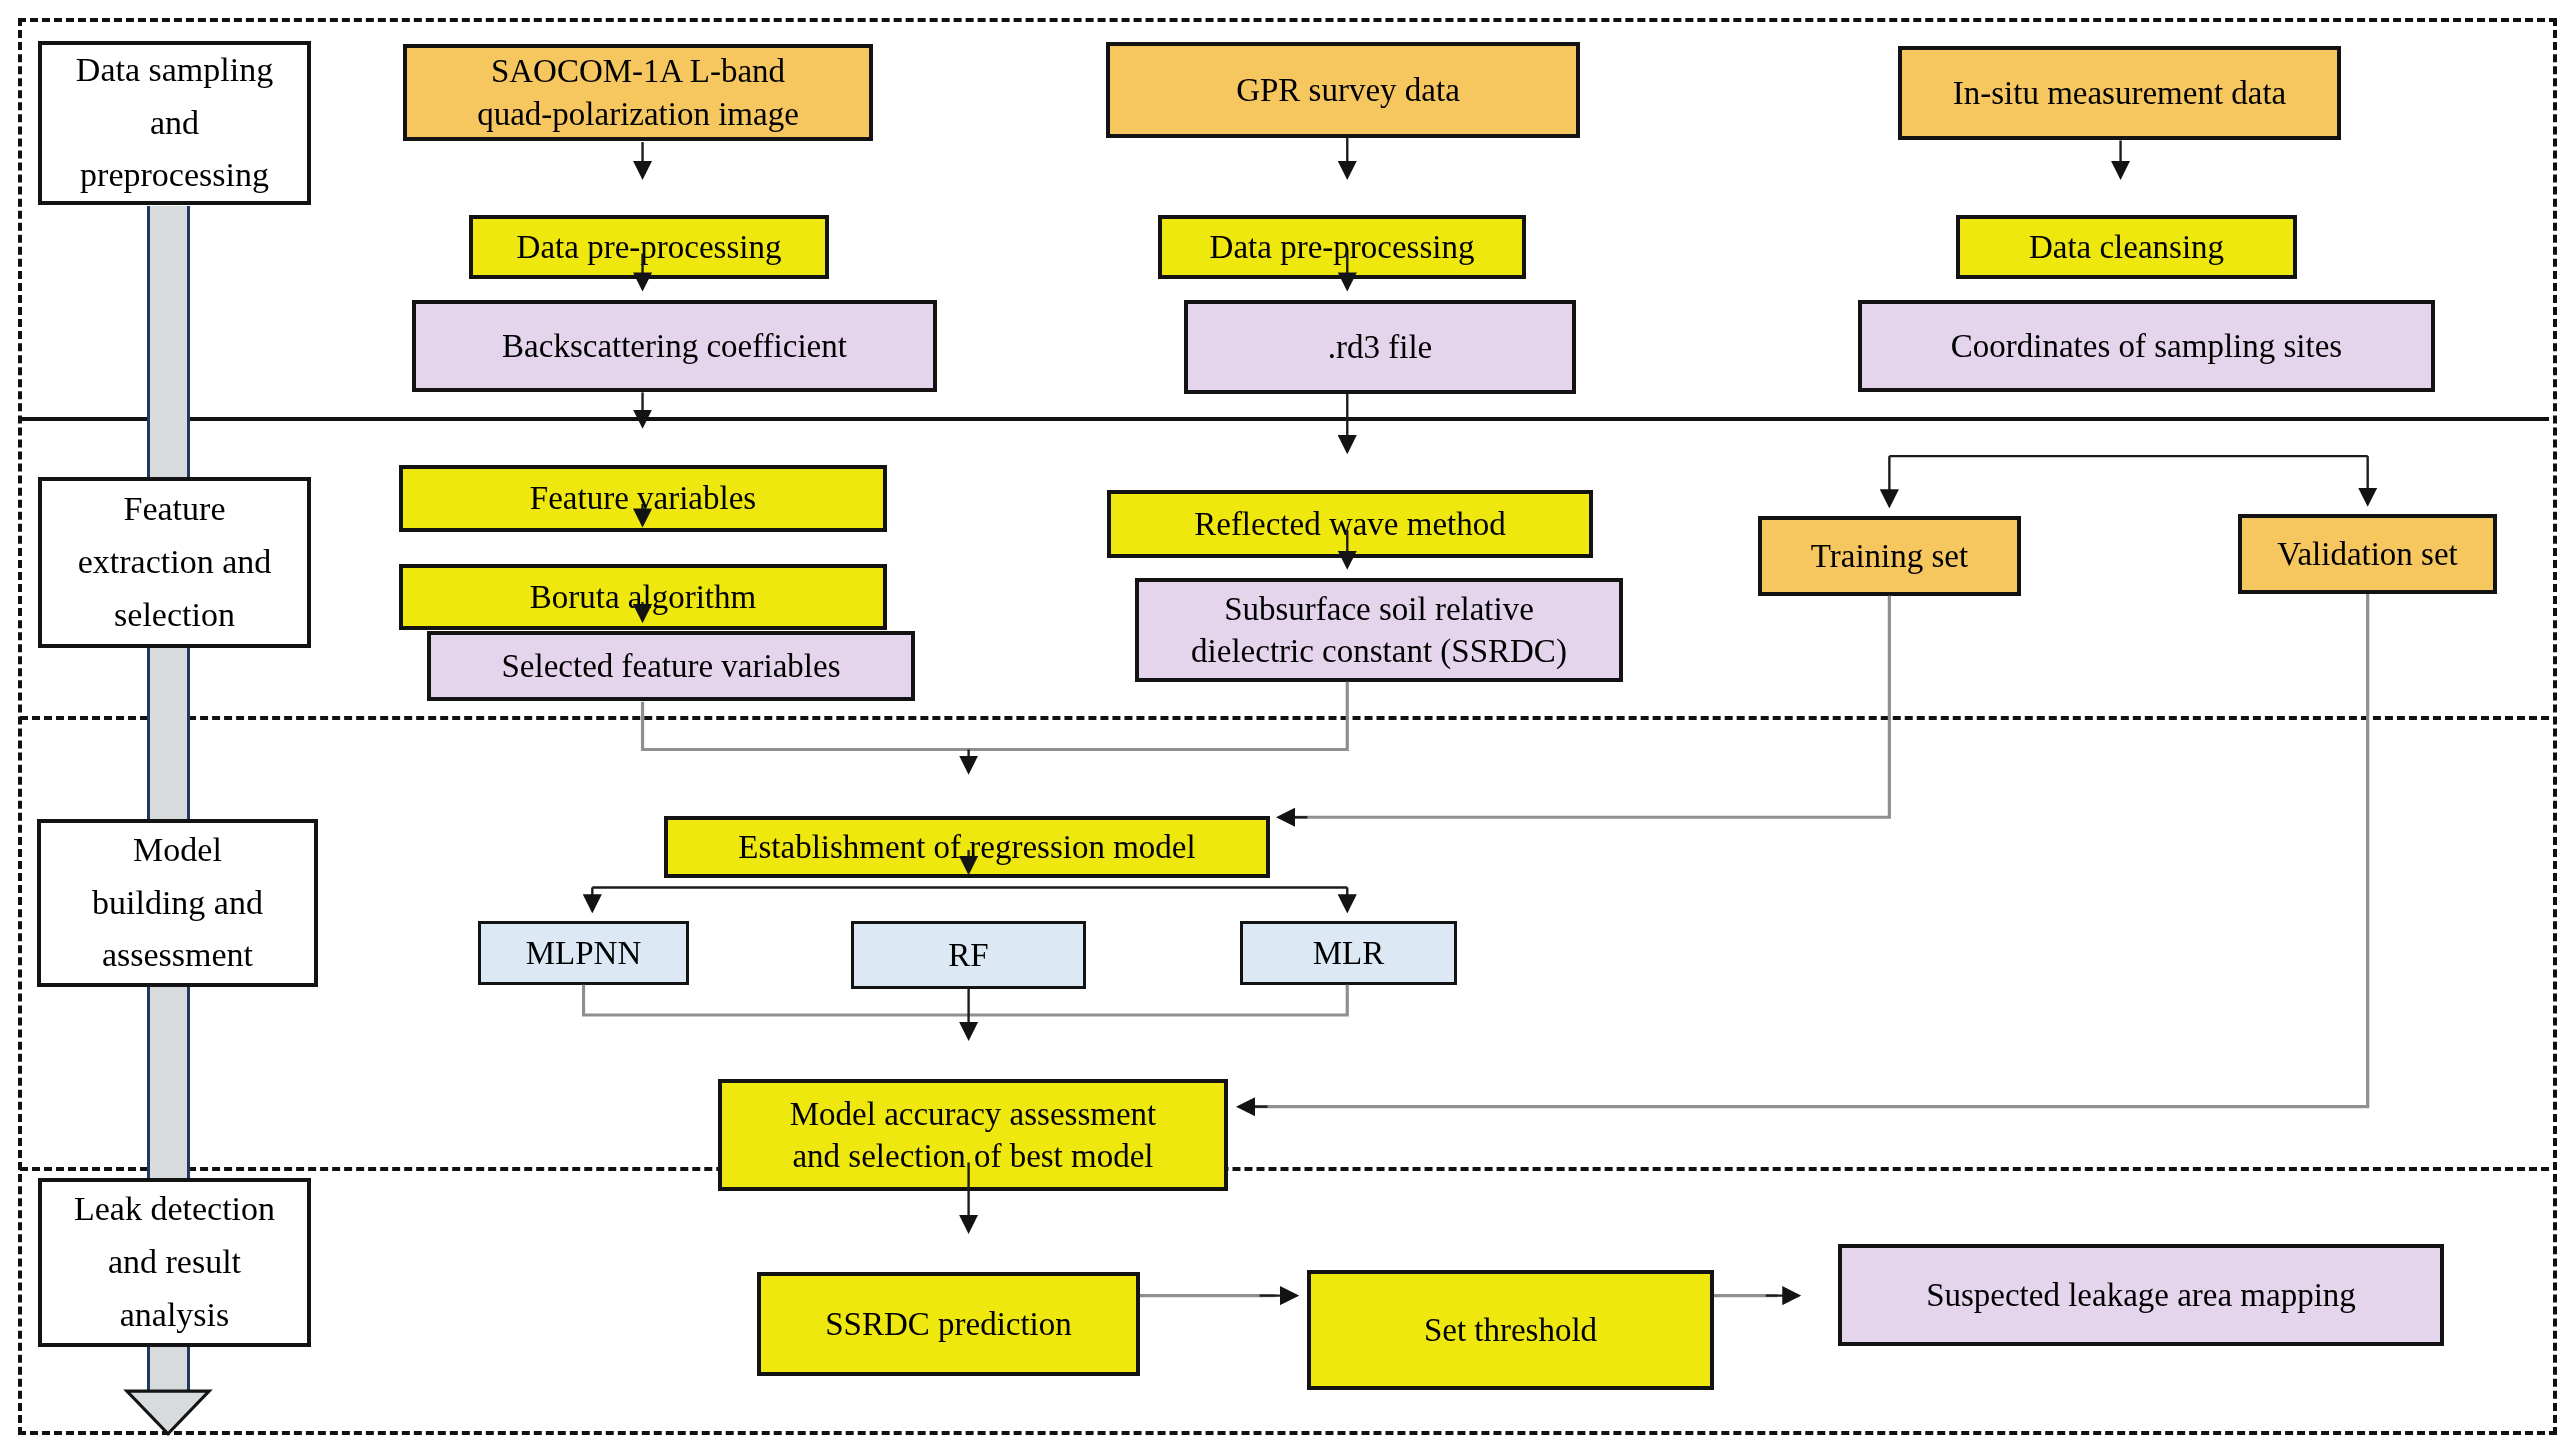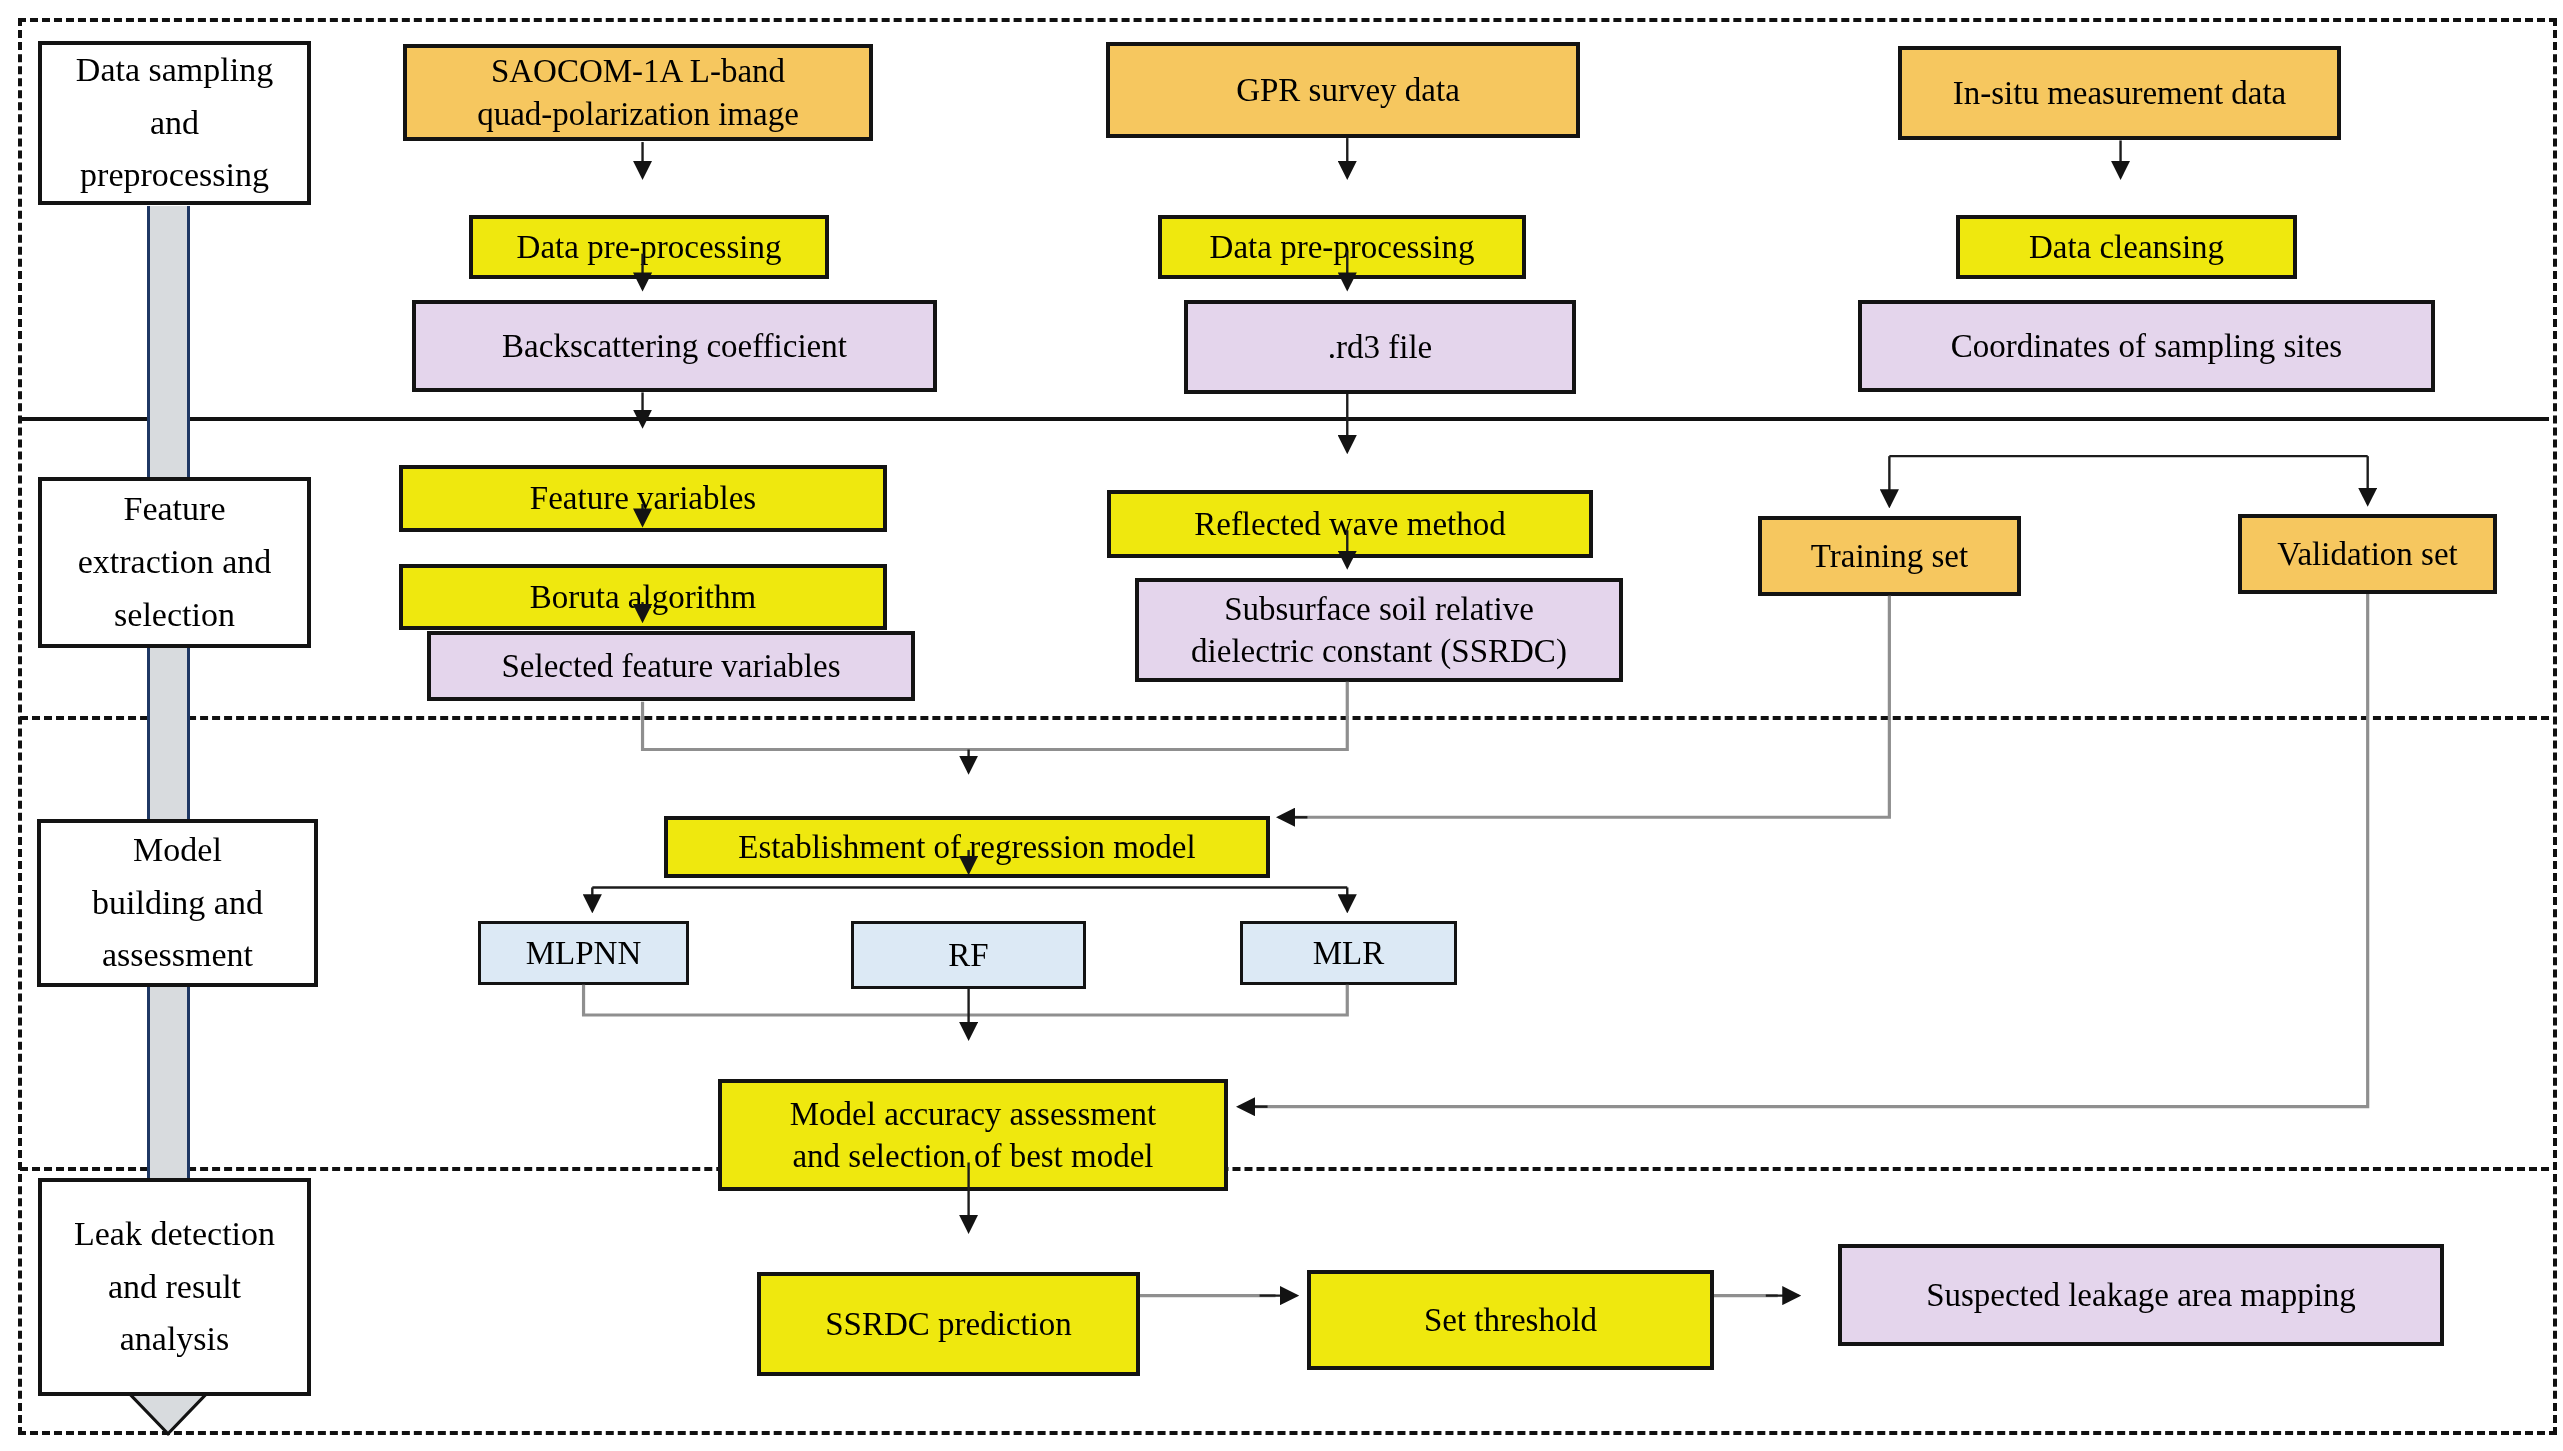--- a/index.html
+++ b/index.html
@@ -54,21 +54,21 @@
   }
   .orange { background: var(--source, #f6c75f); }
   .yellow { background: var(--process, #efe80e); margin-top: 28px; }
   .purple { background: var(--output, #e4d5ec); margin-left: 28px; }
   .blue   { background: var(--model, #dce9f5); border-width: 3.2px; }
 
   
   #ph1 { left: 38px;  top: 41px;   width: 273px; height: 164px; }
   #ph2 { left: 38px;  top: 477px;  width: 273px; height: 171px; }
   #ph3 { left: 37px;  top: 819px; width: 281px; height: 168px; }
-  #ph4 { left: 38px;  top: 1178px; width: 273px; height: 218px; font-family: Liberation Serif, serif; }
+  #ph4 { left: 38px;  top: 1178px; width: 273px; height: 169px; font-family: Liberation Serif, serif; }
 
   #saocom      { left: 403px;  top: 44px;   width: 470px; height: 97px; }
   #gpr         { left: 1106px; top: 42px;   width: 474px; height: 96px; padding-left: 10px; }
   #insitu      { left: 1898px; top: 46px;   width: 443px; height: 94px; }
   #prep1       { left: 469px;  top: 187px;  width: 360px; height: 64px; }
   #prep2       { left: 1158px; top: 187px;  width: 368px; height: 64px; }
   #cleansing   { left: 1956px; top: 187px;  width: 341px; height: 64px; }
   #backscatter { left: 384px;  top: 300px;  width: 525px; height: 92px; }
   #rd3         { left: 1156px; top: 300px;  width: 392px; height: 94px; }
   #coords      { left: 1830px; top: 300px;  width: 577px; height: 92px; }
@@ -81,21 +81,21 @@
   #training    { left: 1758px; top: 516px;  width: 263px; height: 80px; }
   #validation  { left: 2238px; top: 514px;  width: 259px; height: 80px; }
 
   #establish   { left: 664px;  top: 788px;  width: 606px; height: 62px; }
   #mlpnn       { left: 478px;  top: 921px; width: 211px; height: 64px; }
   #rf          { left: 851px; top: 921px; width: 235px; height: 68px; }
   #mlr         { left: 1240px; top: 921px; width: 217px; height: 64px; }
   #assessment  { left: 718px;  top: 1051px; width: 510px; height: 112px; text-align: center; }
 
   #predict     { left: 757px;  top: 1244px; width: 383px; height: 104px; }
-  #threshold   { left: 1307px; top: 1242px; width: 407px; height: 100px; }
+  #threshold   { left: 1307px; top: 1242px; width: 407px; height: 120px; }
   #mapping     { left: 1810px; top: 1244px; width: 606px; height: 102px; }
 
   
   .connectors {
     position: absolute; left: 0; top: 0; z-index: 4;
     pointer-events: none;
   }
   .conn  { stroke: #1c1c1c; stroke-width: 3; fill: none; }
   .route { stroke: #8f8f8f; stroke-width: 4; fill: none; }
 </style>

